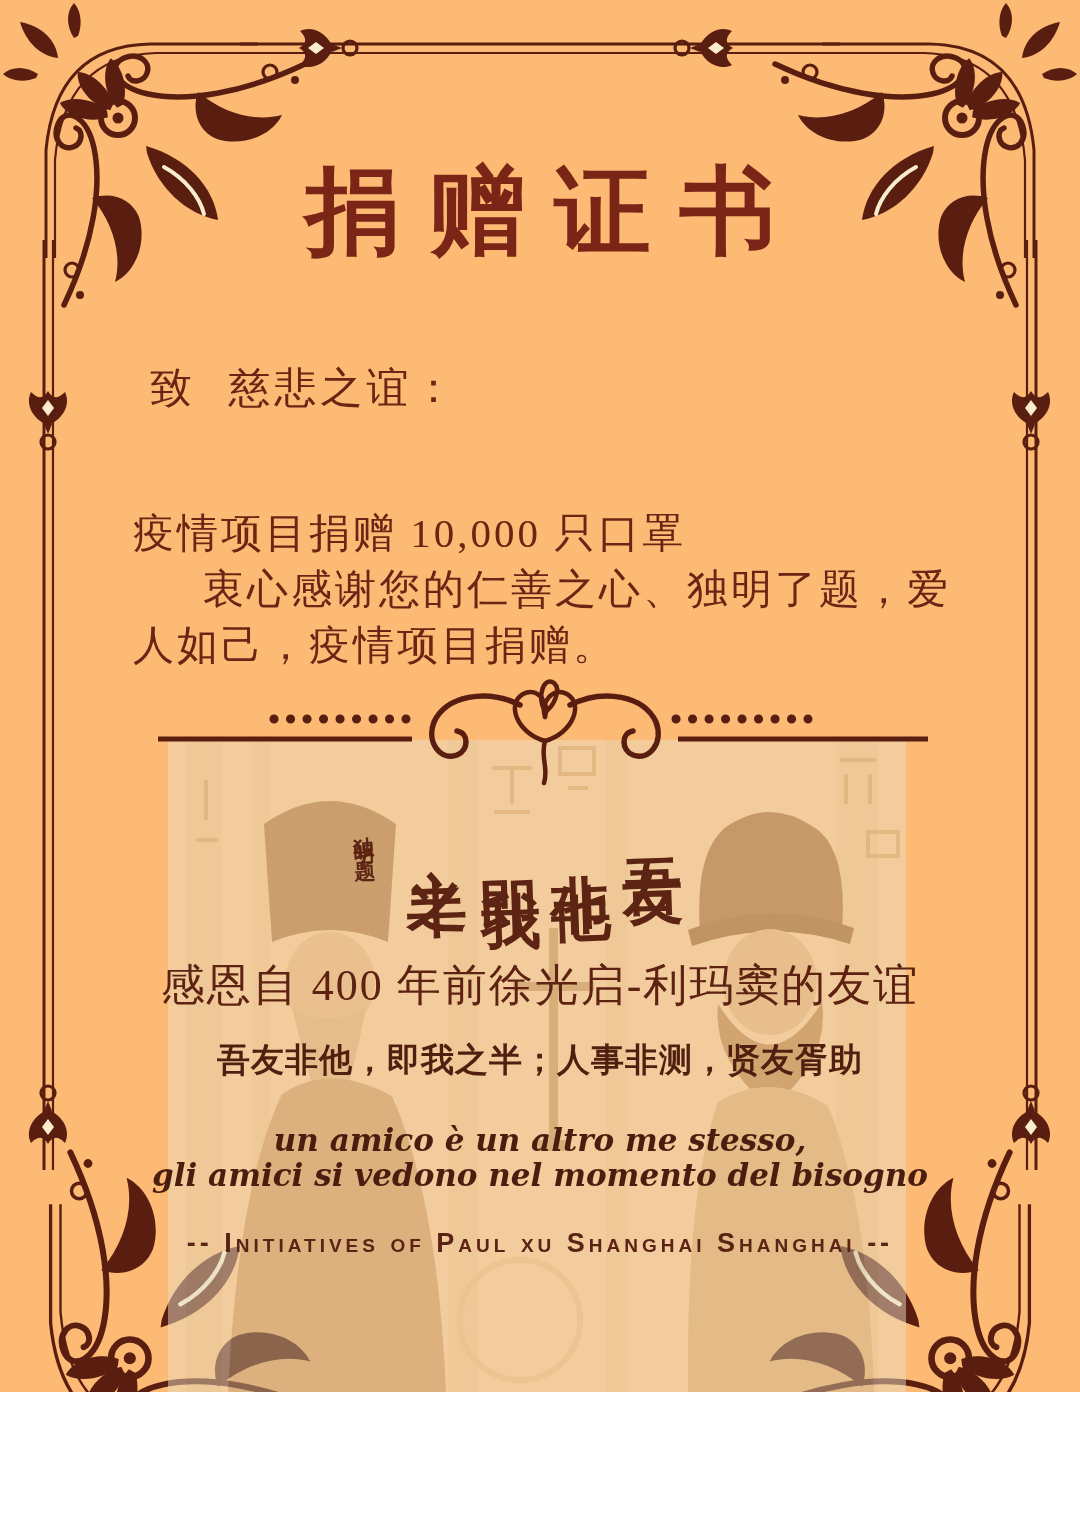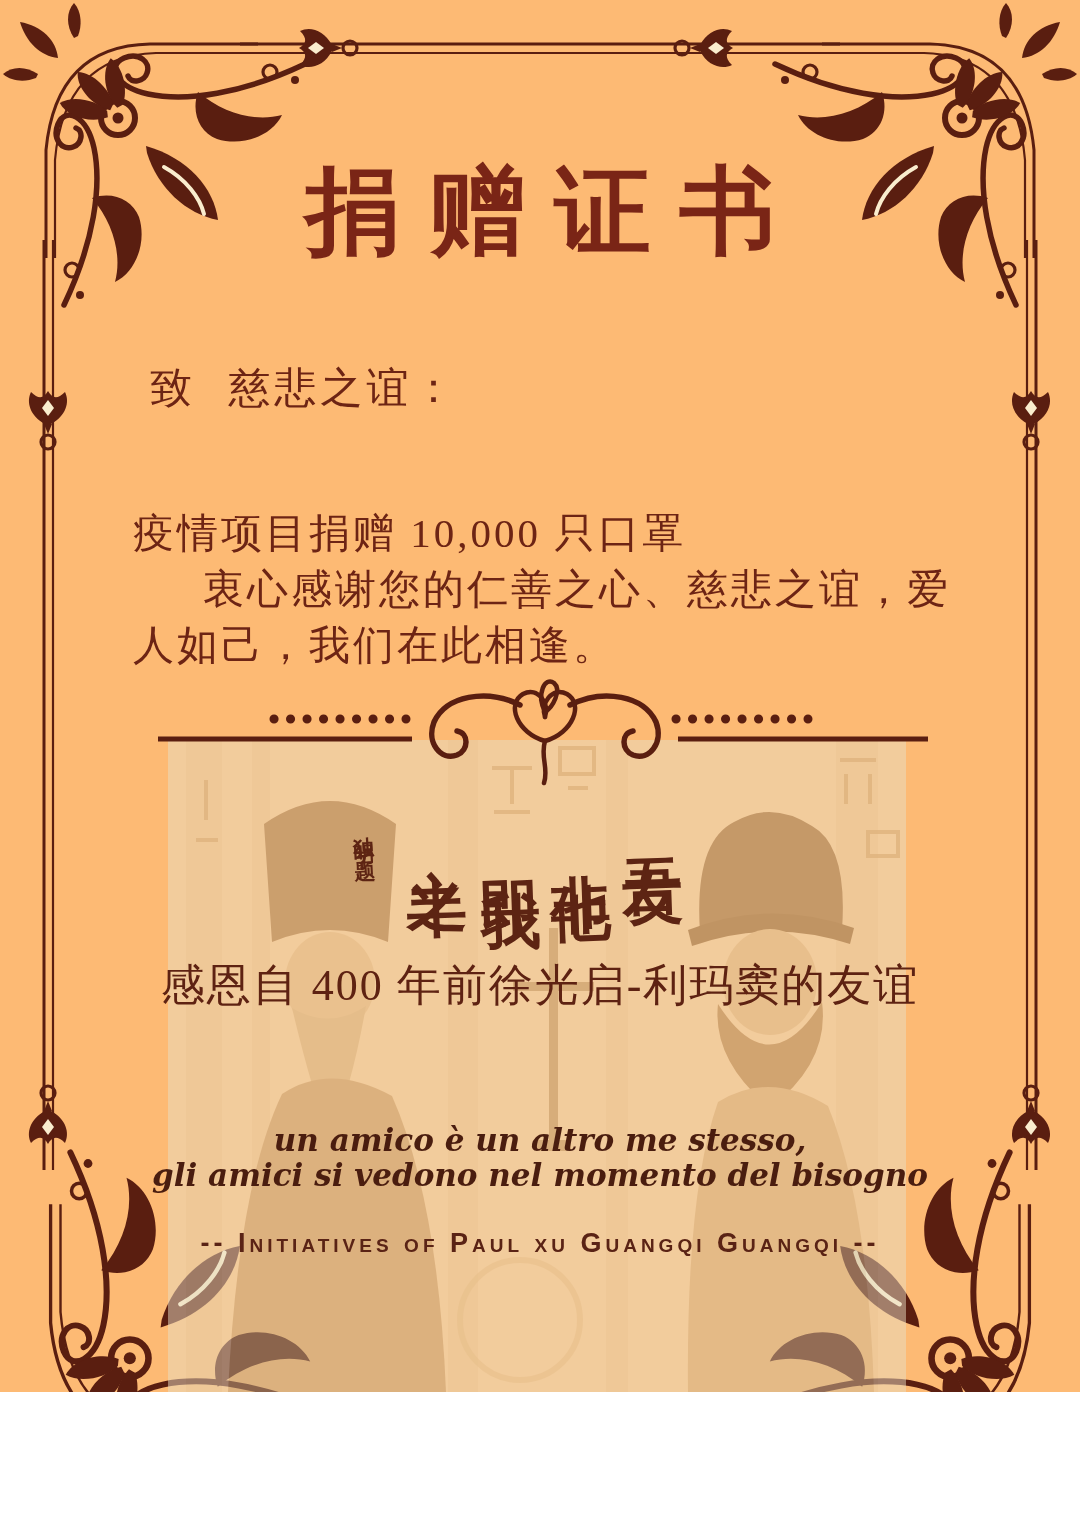--- a/index.html
+++ b/index.html
@@ -200,28 +200,29 @@
       <path class="swirl2" d="M545,741 C573,733 584,704 567,694 C552,686 540,704 545,717"></path>
       <path class="swirl2" d="M545,712 C536,694 545,676 554,683 C562,690 553,707 545,712"></path>
       <path class="swirl2" d="M545,741 C540,757 549,768 544,783"></path>
     </g>
   </svg>
 
   <div class="txt page-title">捐赠证书</div>
 
   <div class="txt salutation">致 慈悲之谊：</div>
   <div class="txt bodyline b2">疫情项目捐赠 10,000 只口罩</div>
-  <div class="txt bodyline b3">衷心感谢您的仁善之心、慈悲之谊，爱</div>
-  <div class="txt bodyline b4">人如己，我们在此相逢。</div>
+  <div class="txt bodyline b3">衷心感谢您的仁善之心、独明了题，爱</div>
+  <div class="txt bodyline b4">人如己，疫情项目捐赠。</div>
 
   <div class="txt calli-sign">独明了题</div>
   <div class="txt calli-col cc1">之半</div>
   <div class="txt calli-col cc2">即我</div>
   <div class="txt calli-col cc3">非他</div>
   <div class="txt calli-col cc4">吾友</div>
 
   <div class="txt caption">感恩自 400 年前徐光启-利玛窦的友谊</div>
+  <div class="txt motto-cn">吾友非他，即我之半；人事非测，贤友胥助</div>
   <div class="txt latin lt3">gli amici si vedono nel momento del bisogno</div>
   <div class="txt latin lt2">un amico è un altro me stesso,</div>
-  <div class="txt initiative">-- Initiatives of Paul xu Guangqi Guangqi --</div>
+  <div class="txt initiative">-- Initiatives of Paul xu Shanghai Shanghai --</div>
 
   <div class="txt serial">No. 000216</div>
 </div>
 
 </body></html>

